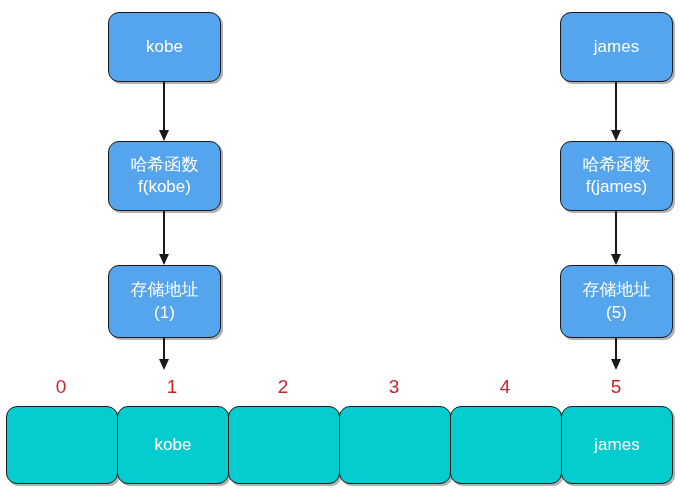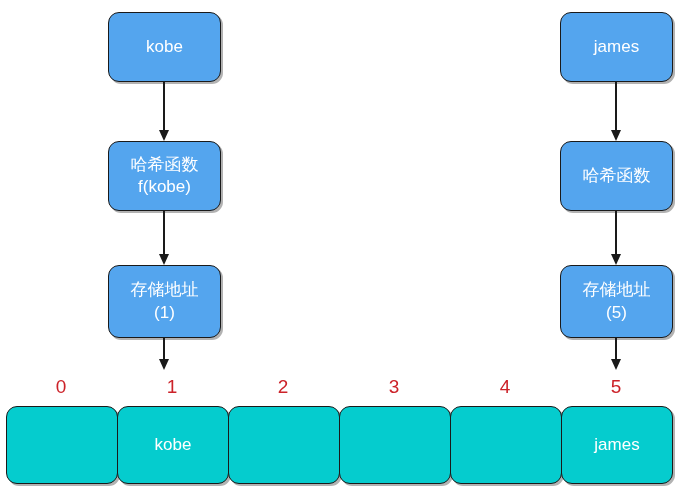--- a/index.html
+++ b/index.html
@@ -123,20 +123,21 @@
     <span class="ln">james</span>
   </div>
 
   <div class="arrow" style="left:616px; top:82px; height:59px;">
     <div class="shaft" style="height:48px;"></div>
     <div class="head" style="top:48px;"></div>
   </div>
 
   <div class="flow-box" style="left:560px; top:141px; width:113px; height:70px;">
     <span class="ln">哈希函数</span>
+    <span class="ln">f(james)</span>
   </div>
 
   <div class="arrow" style="left:616px; top:211px; height:54px;">
     <div class="shaft" style="height:43px;"></div>
     <div class="head" style="top:43px;"></div>
   </div>
 
   <div class="flow-box" style="left:560px; top:265px; width:113px; height:73px;">
     <span class="ln">存储地址</span>
     <span class="ln">(5)</span>

